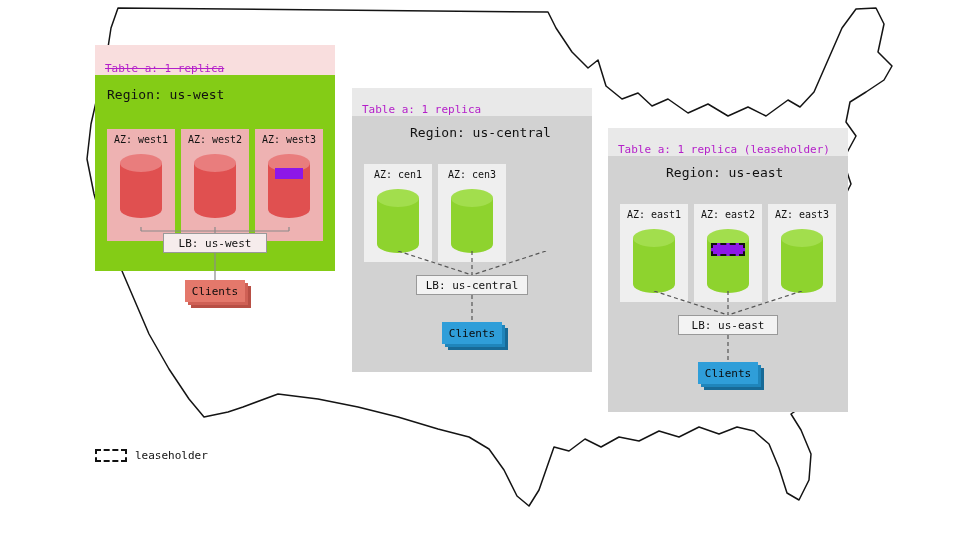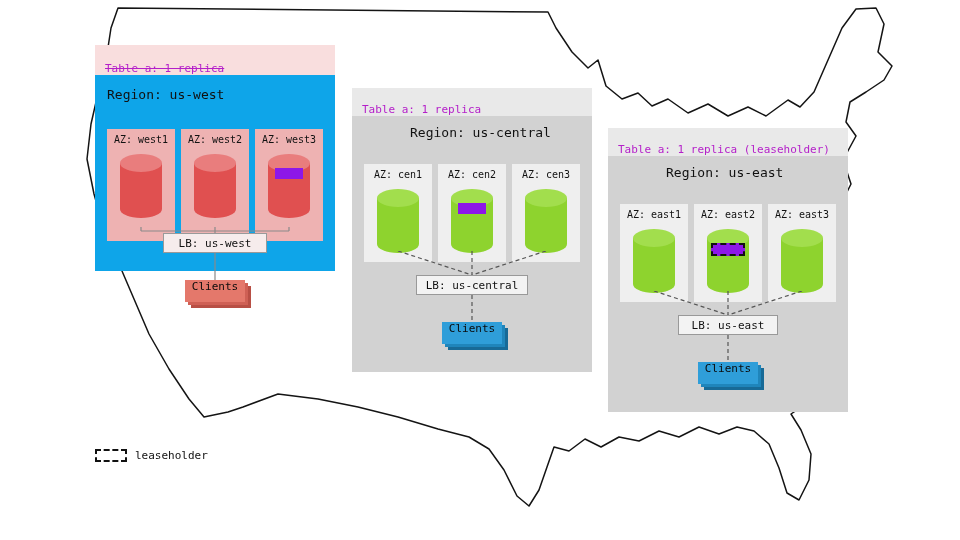--- a/index.html
+++ b/index.html
@@ -7,21 +7,21 @@
     position:relative;width:960px;height:540px;overflow:hidden;background:#ffffff;
     font-family:"DejaVu Sans Mono","Liberation Mono",monospace;color:#111;
   }
   .us-map{position:absolute;left:0;top:0;}
 
   .panel{position:absolute;width:240px;}
   .panel-header{display:flex;align-items:flex-end;padding:0 10px;font-size:11px;}
   .panel-body{position:relative;}
 
   .west .panel-header{height:30px;background:#f9dede;}
-  .west .panel-body{height:196px;background:#0ea5e9;}
+  .west .panel-body{height:196px;background:#84cc16;}
   .gray .panel-header{height:28px;background:#e9e9e9;}
   .gray .panel-body{height:256px;background:#d2d2d2;}
 
   .table-label{color:#b41fc9;white-space:nowrap;}
   .strike{text-decoration:line-through;}
 
   .region-label{position:absolute;left:12px;font-size:13px;color:#111;white-space:nowrap;}
   .west .region-label{top:12px;}
   .gray .region-label{top:9px;padding-left:46px;}
 
@@ -49,21 +49,21 @@
   .line-solid{stroke:#8a8a8a;stroke-width:1.2;fill:none;}
   .line-dashed{stroke:#555;stroke-width:1.2;fill:none;stroke-dasharray:4 3;}
 
   .lb{position:absolute;height:20px;box-sizing:border-box;border:1px solid #999;
       display:flex;align-items:center;justify-content:center;font-size:11px;white-space:nowrap;}
   .west .lb{left:68px;top:158px;width:104px;background:#f6ecec;}
   .gray .lb{top:159px;background:#f3f3f3;}
   .central .lb{left:64px;width:112px;}
   .east .lb{left:70px;width:100px;}
 
-  .clients{position:absolute;width:60px;height:22px;display:flex;justify-content:center;
+  .clients{position:absolute;width:60px;height:22px;display:flex;align-items:center;justify-content:center;
            font-size:11px;color:#0b0b0b;}
   .clients.salmon{left:90px;top:205px;background:#e4786b;box-shadow:3px 3px 0 #cf6055,6px 6px 0 #b84f45;}
   .clients.blue{left:90px;top:206px;background:#2f9ed9;box-shadow:3px 3px 0 #1f85bb,6px 6px 0 #176a97;}
 
   .legend{position:absolute;left:95px;top:449px;display:flex;align-items:flex-start;gap:8px;font-size:11px;}
   .legend-swatch{display:inline-block;width:28px;height:9px;background:#fff;border:2px dashed #111;}
 </style>
 </head>
 <body>
 
@@ -133,30 +133,20 @@
         <div class="az">
           <div class="az-label">AZ: cen1</div>
           <div class="cyl-wrap">
             <svg class="cyl cyl-green" width="46" height="70" viewBox="0 0 46 70">
               <path class="cyl-body" d="M2,11 V57 a21,9 0 0 0 42,0 V11 Z"></path>
               <ellipse class="cyl-top" cx="23" cy="11" rx="21" ry="9"></ellipse>
             </svg>
           </div>
         </div>
         <div class="az">
-          <div class="az-label">AZ: cen2</div>
-          <div class="cyl-wrap">
-            <svg class="cyl cyl-green" width="46" height="70" viewBox="0 0 46 70">
-              <path class="cyl-body" d="M2,11 V57 a21,9 0 0 0 42,0 V11 Z"></path>
-              <ellipse class="cyl-top" cx="23" cy="11" rx="21" ry="9"></ellipse>
-            </svg>
-            <div class="replica-rect"></div>
-          </div>
-        </div>
-        <div class="az">
           <div class="az-label">AZ: cen3</div>
           <div class="cyl-wrap">
             <svg class="cyl cyl-green" width="46" height="70" viewBox="0 0 46 70">
               <path class="cyl-body" d="M2,11 V57 a21,9 0 0 0 42,0 V11 Z"></path>
               <ellipse class="cyl-top" cx="23" cy="11" rx="21" ry="9"></ellipse>
             </svg>
           </div>
         </div>
       </div>
 

